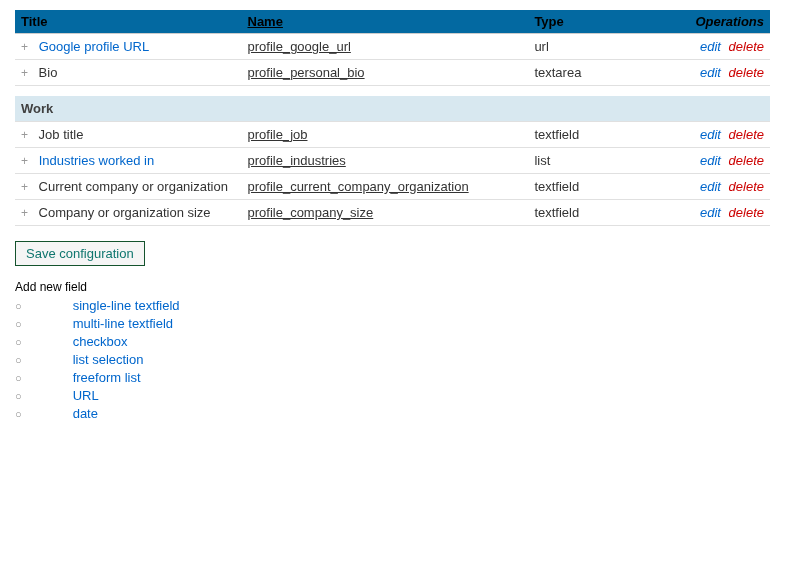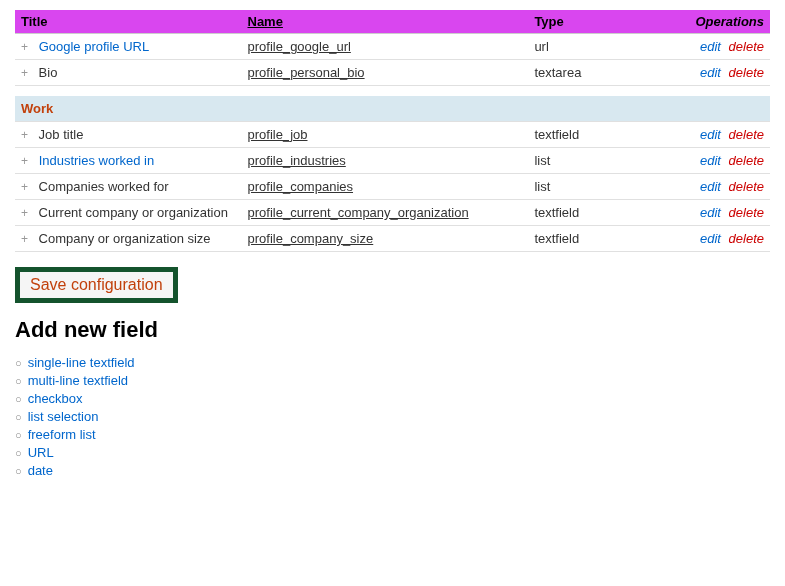--- a/index.html
+++ b/index.html
@@ -13,33 +13,33 @@
     table {
       width: 100%;
       border-collapse: collapse;
       margin-bottom: 15px;
     }
     thead th {
       text-align: left;
       font-weight: bold;
       padding: 4px 6px;
       border-bottom: 1px solid #ccc;
-      background: #d946ef;
+      background: #0369a1;
       color: #000;
     }
     tbody tr td {
       padding: 5px 6px;
       border-bottom: 1px solid #e0e0e0;
       vertical-align: middle;
     }
     .group-header td {
       background: #d8e8f0;
       font-weight: bold;
       padding: 5px 6px;
-      color: #c2410c;
+      color: #404040;
     }
     .drag-handle {
       color: #999;
       font-size: 12px;
       cursor: move;
       display: inline-block;
       width: 14px;
     }
     .col-title { width: 30%; }
     .col-name { width: 38%; text-decoration: underline; }
@@ -50,53 +50,54 @@
       text-decoration: none;
       cursor: pointer;
     }
     .link-red {
       color: #cc0000;
       text-decoration: none;
       cursor: pointer;
       margin-left: 4px;
     }
     .save-btn {
-      border: 5px solid #14532d;
+      border: 1px solid #14532d;
       background: #f5f5f5;
       padding: 4px 10px;
       cursor: pointer;
-      font-size: 16px;
-      color: #c2410c;
+      font-size: 13px;
+      color: #0f766e;
       margin-bottom: 14px;
       display: inline-block;
     }
     .add-new-field-title {
-      font-size: 22px;
-      font-weight: bold;
-      margin-bottom: 12px;
+      font-size: 12px;
+      font-weight: normal;
+      margin-bottom: 4px;
       color: #000;
     }
     .add-field-list {
       list-style: none;
       padding: 0;
       margin: 0;
     }
     .add-field-list li {
       display: flex;
       align-items: center;
       margin-bottom: 3px;
     }
     .add-field-list li .bullet {
       color: #888;
       margin-right: 6px;
       font-size: 11px;
     }
     .add-field-list li a {
       color: #0066cc;
       text-decoration: none;
+      margin-left: 45px;
     }
     .ops-cell {
       text-align: right;
       white-space: nowrap;
     }
     .spacer-row td {
       height: 8px;
       border: none;
       background: #fff;
     }
@@ -164,32 +165,20 @@
       <td class="col-name">profile_industries</td>
       <td class="col-type">list</td>
       <td class="col-ops ops-cell">
         <a href="#" class="link-blue">edit</a>
         <a href="#" class="link-red">delete</a>
       </td>
     </tr>
       <tr>
       <td class="col-title">
         <span class="drag-handle">+</span>
-        Companies worked for
-      </td>
-      <td class="col-name">profile_companies</td>
-      <td class="col-type">list</td>
-      <td class="col-ops ops-cell">
-        <a href="#" class="link-blue">edit</a>
-        <a href="#" class="link-red">delete</a>
-      </td>
-    </tr>
-      <tr>
-      <td class="col-title">
-        <span class="drag-handle">+</span>
         Current company or organization
       </td>
       <td class="col-name">profile_current_company_organization</td>
       <td class="col-type">textfield</td>
       <td class="col-ops ops-cell">
         <a href="#" class="link-blue">edit</a>
         <a href="#" class="link-red">delete</a>
       </td>
     </tr>
       <tr>

